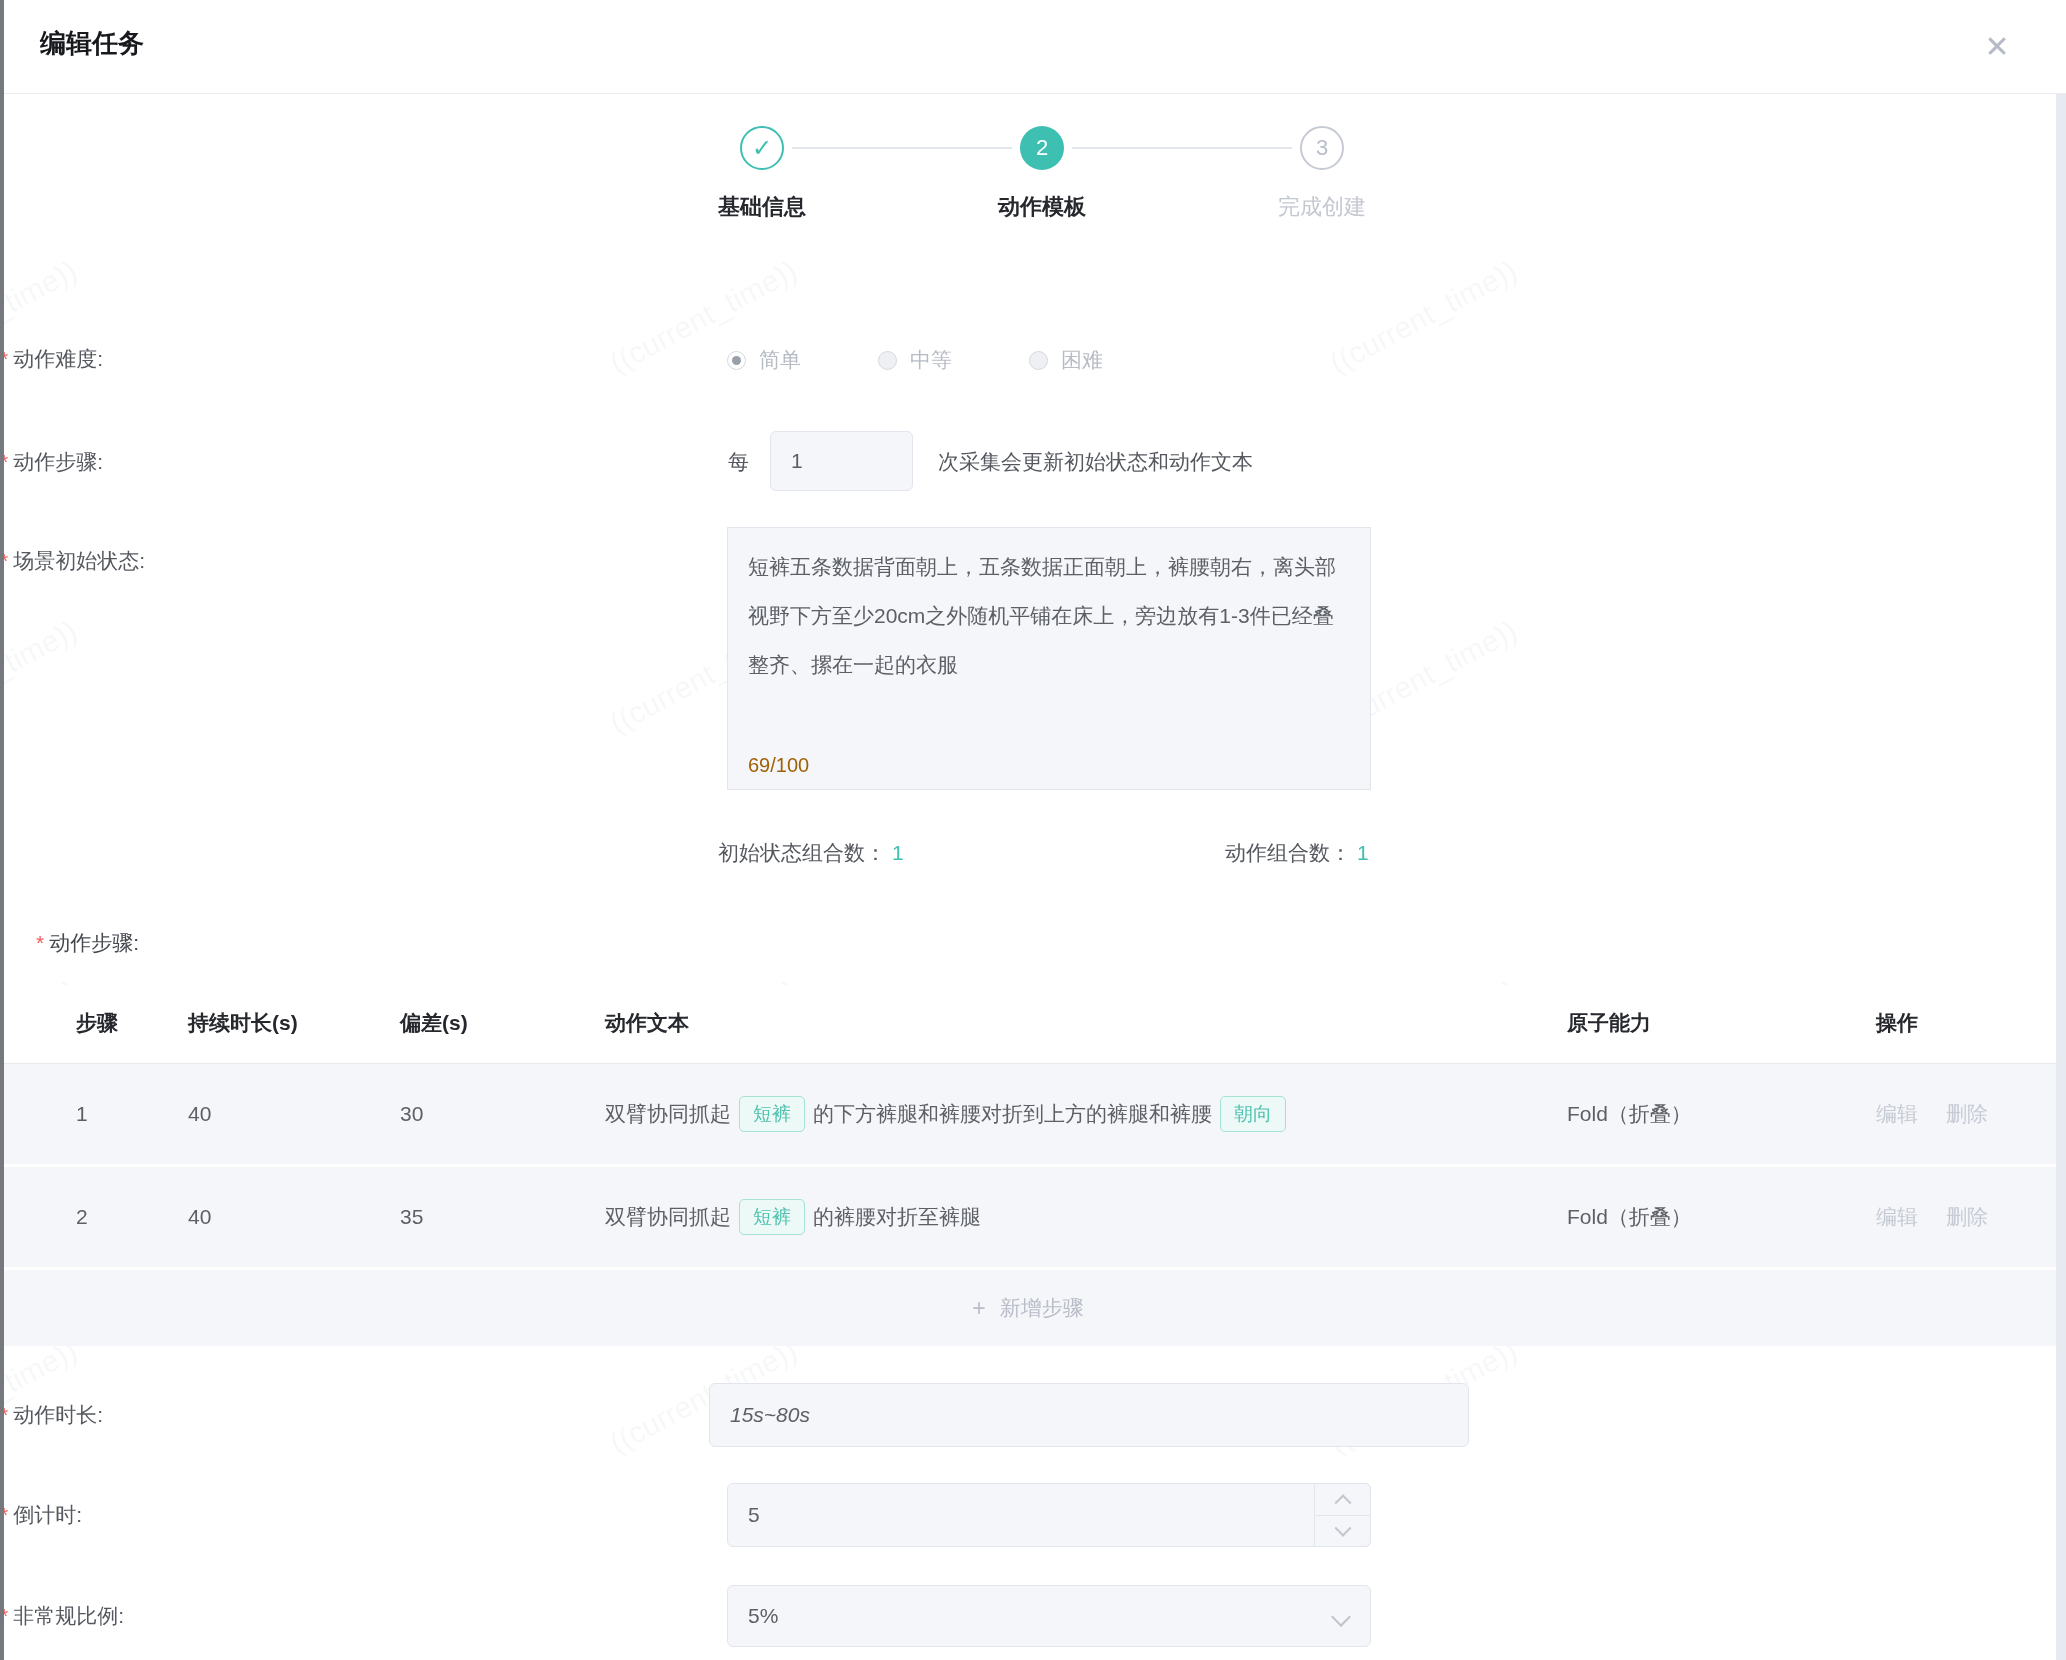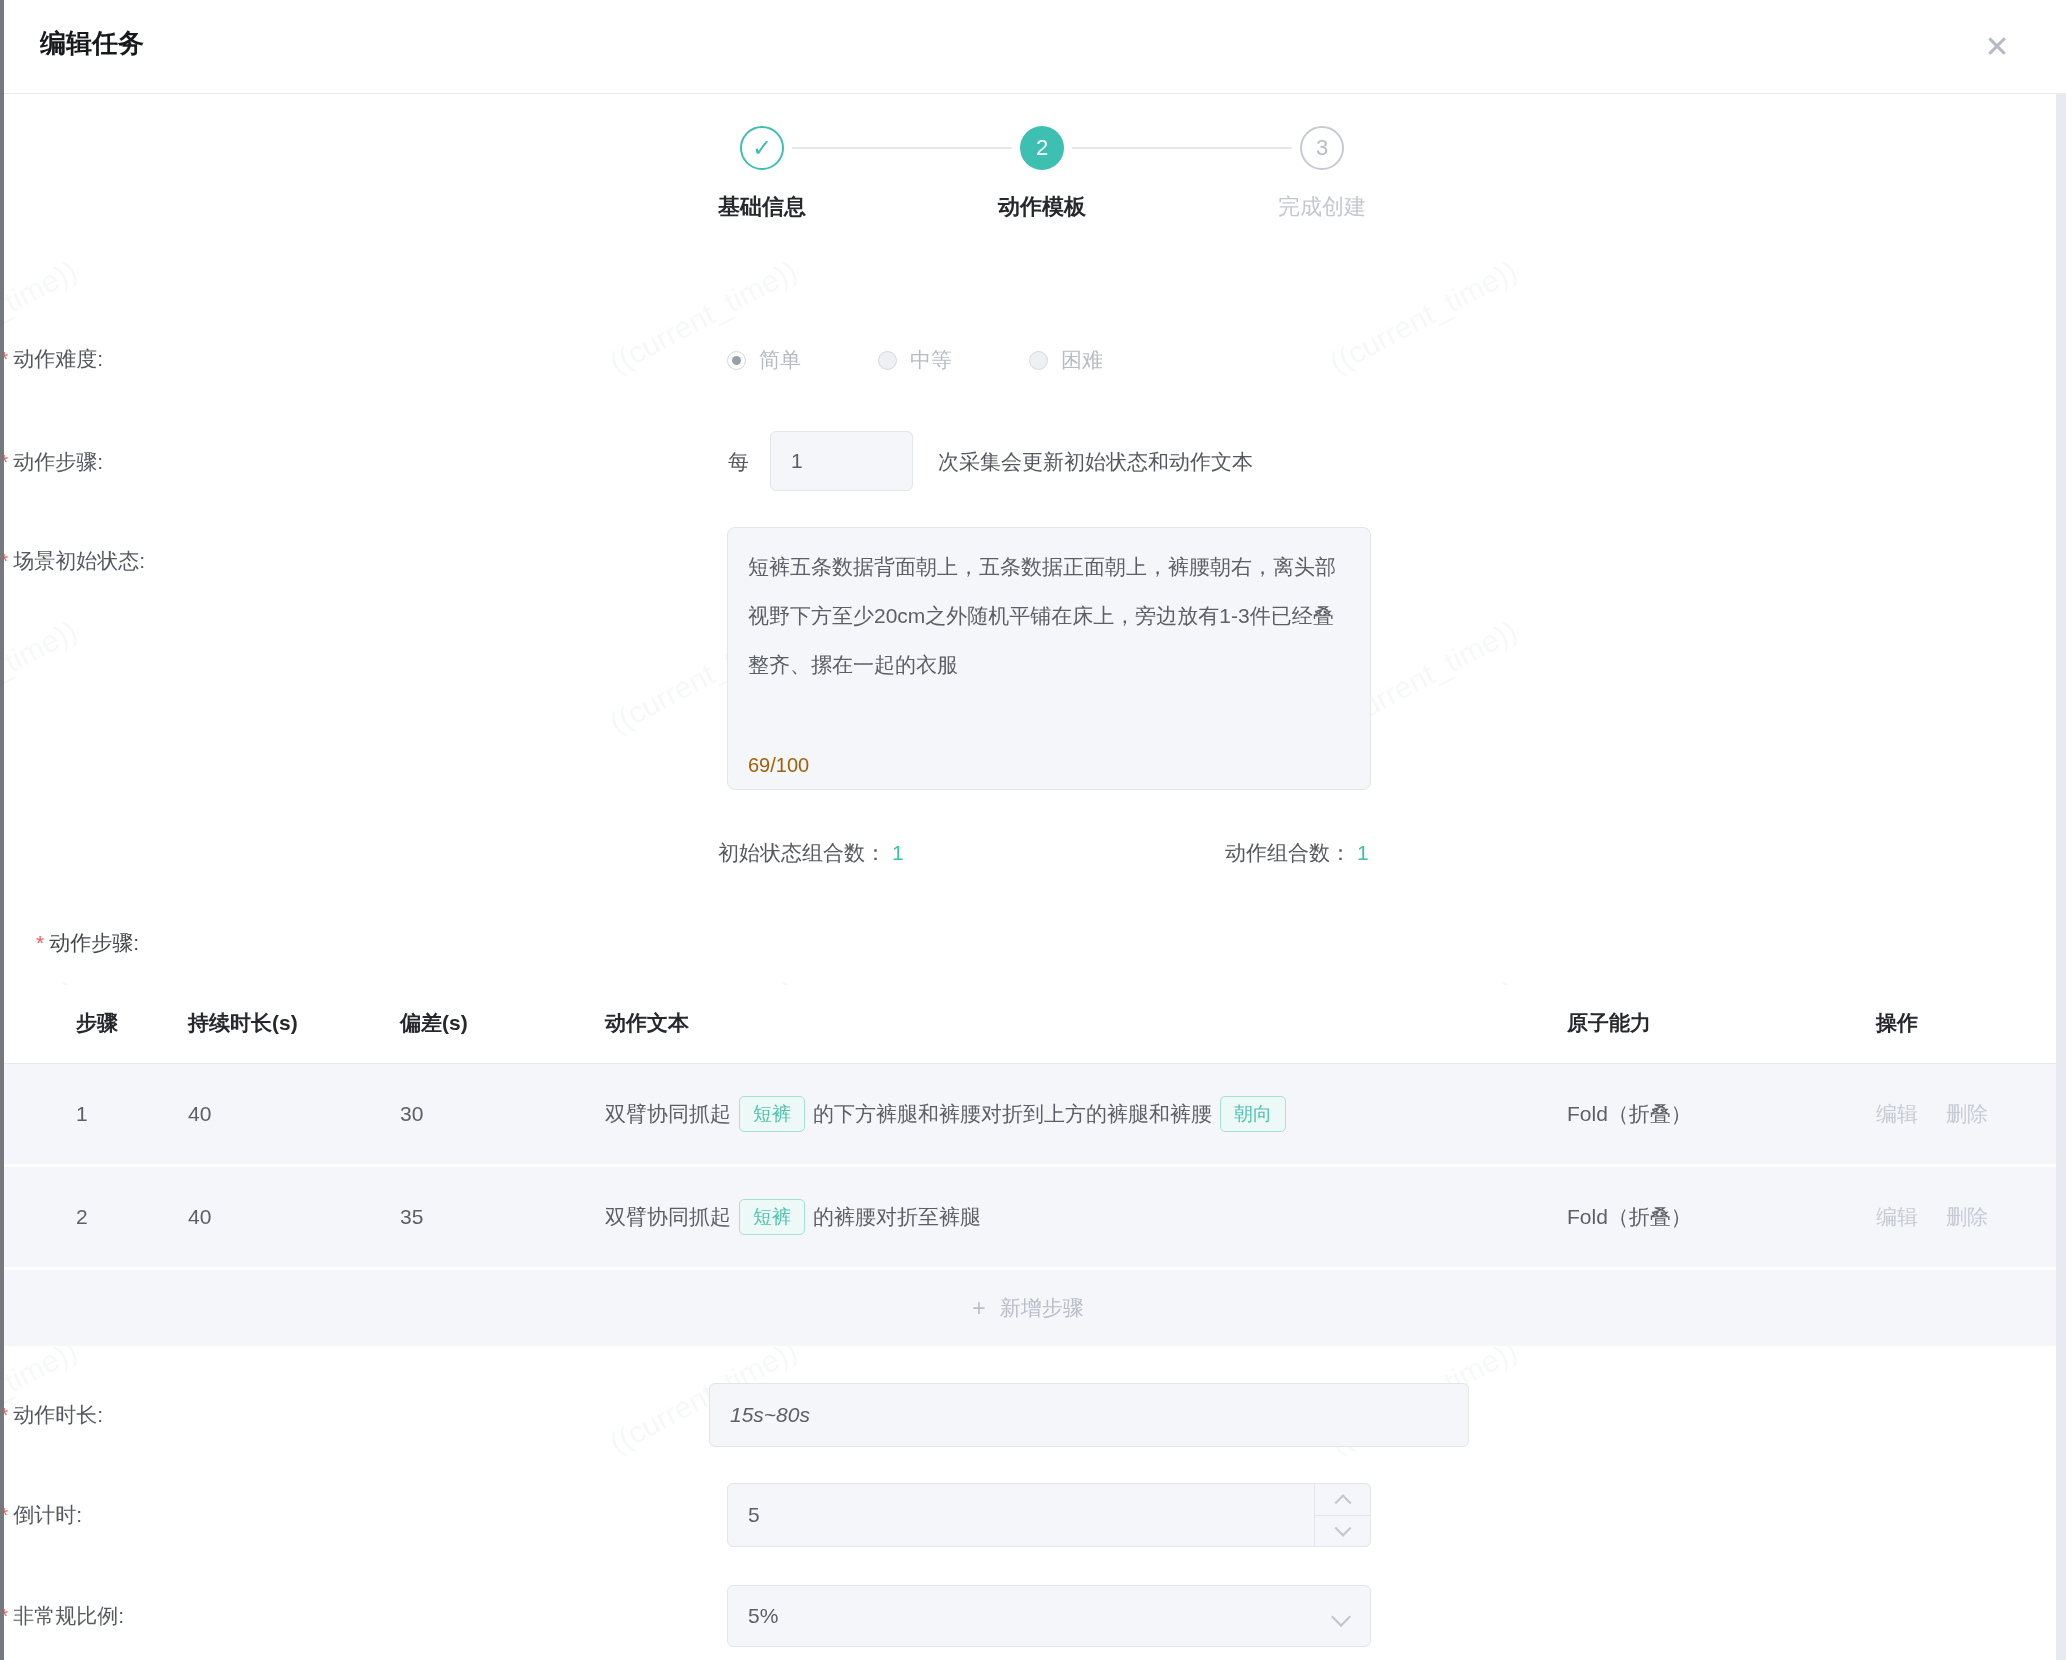--- a/index.html
+++ b/index.html
@@ -48,21 +48,21 @@
   .radio-selected .radio-circle{background:#fff}
   .radio-selected .radio-circle::after{content:"";position:absolute;left:4px;top:4px;width:9px;height:9px;border-radius:50%;background:#9aa0aa}
   .radio-label{color:#b7bbc4}
 
   
   .ipt{position:absolute;background:#f4f6f9;border:1px solid #e2e5ec;border-radius:6px;box-sizing:border-box;
        font-family:inherit;font-size:21px;color:#5c5f66;padding:0 0 0 20px;outline:none}
   .inline-txt{position:absolute;line-height:30px;color:#55585f}
 
   
-  .ta-box{position:absolute;left:727px;top:527px;width:644px;height:263px;background:#f4f6f9;border:1px solid #e2e5ec;border-radius:8px;box-sizing:border-box}
+  .ta-box{position:absolute;left:727px;top:527px;width:644px;height:263px;background:#f4f6f9;border:1px solid #e2e5ec;border-radius:0;box-sizing:border-box}
   .ta-text{padding:14px 20px 0 20px;line-height:49px;color:#5c5f66}
   .ta-counter{position:absolute;left:20px;bottom:12px;font-size:20px;color:#a16207}
 
   
   .combo{position:absolute;top:838px;line-height:30px;color:#55585f}
   .combo b{font-weight:400;color:#3dbfb2;margin-left:6px}
 
   
   .steps-title{position:absolute;left:36px;top:928px;line-height:30px;color:#45484e}
   .table{position:absolute;left:0;top:985px;width:2056px}

